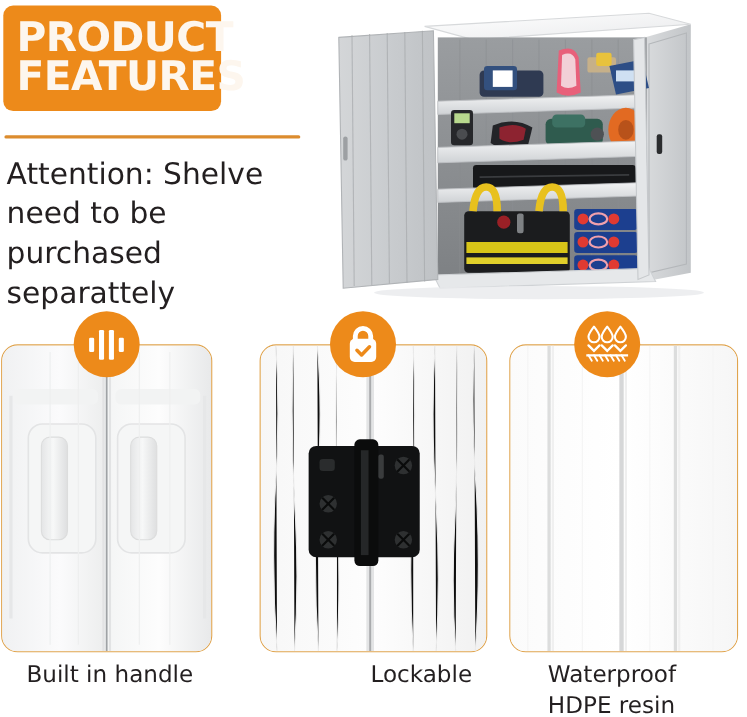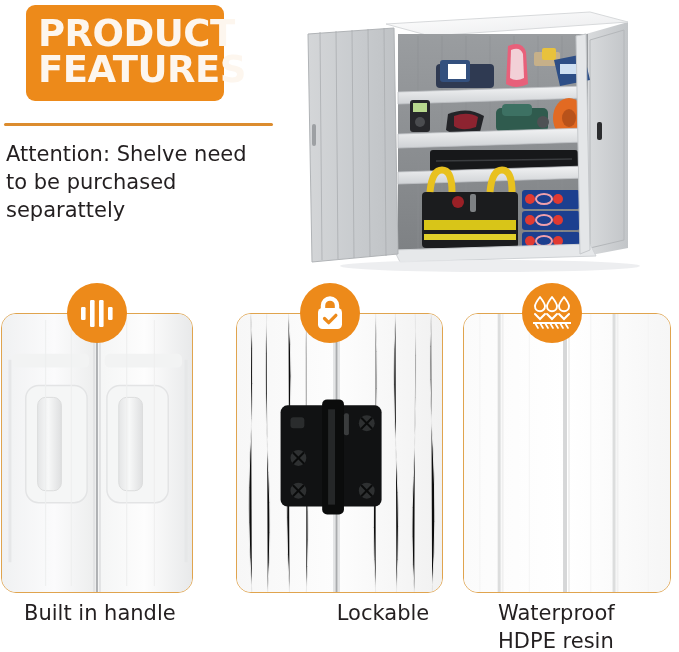--- a/index.html
+++ b/index.html
@@ -22,21 +22,21 @@
     letter-spacing:-0.5px;font-family:"DejaVu Sans","Liberation Sans",sans-serif;
   }
 
   .rule{
     position:absolute;left:4px;top:123px;width:269px;height:3px;
     background:#DC8C2E;border-radius:2px;
   }
 
   .attention{
     position:absolute;left:6px;top:141px;width:248px;
-    font-size:21px;line-height:1.33;color:#231f20;
+    font-size:27px;line-height:1.33;color:#231f20;
     font-family:"DejaVu Sans","Liberation Sans",sans-serif;
   }
 
   
   .hero{position:absolute;left:290px;top:4px;width:389px;height:270px;}
   .hero svg{display:block;width:100%;height:100%;}
 
   
   .panel{
     position:absolute;top:313px;height:280px;
@@ -66,21 +66,21 @@
     font-size:21px;line-height:1.32;color:#231f20;
     font-family:"DejaVu Sans","Liberation Sans",sans-serif;
   }
   #caption-handle{left:24px;width:200px;text-align:left;}
   #caption-lock{left:283px;width:200px;text-align:center;}
   #caption-resin{left:498px;width:190px;text-align:left;}
 </style>
 </head>
 <body style="--orange: #ED8A1A;">
 
-<div class="badge" style="background: rgb(237, 138, 26); margin-left: 23px;">
+<div class="badge" style="background: rgb(237, 138, 26);">
   <div class="badge-line" style="color: rgb(253, 246, 238);">PRODUCT</div>
   <div class="badge-line" style="color: rgb(253, 246, 238);">FEATURES</div>
 </div>
 
 <div class="rule" style="background: rgb(220, 140, 46);"></div>
 
 <div class="attention" style="color: rgb(35, 31, 32);">Attention: Shelve need to be purchased separattely</div>
 
 <div class="hero">
   <svg viewBox="0 0 389 270" xmlns="http://www.w3.org/2000/svg">

